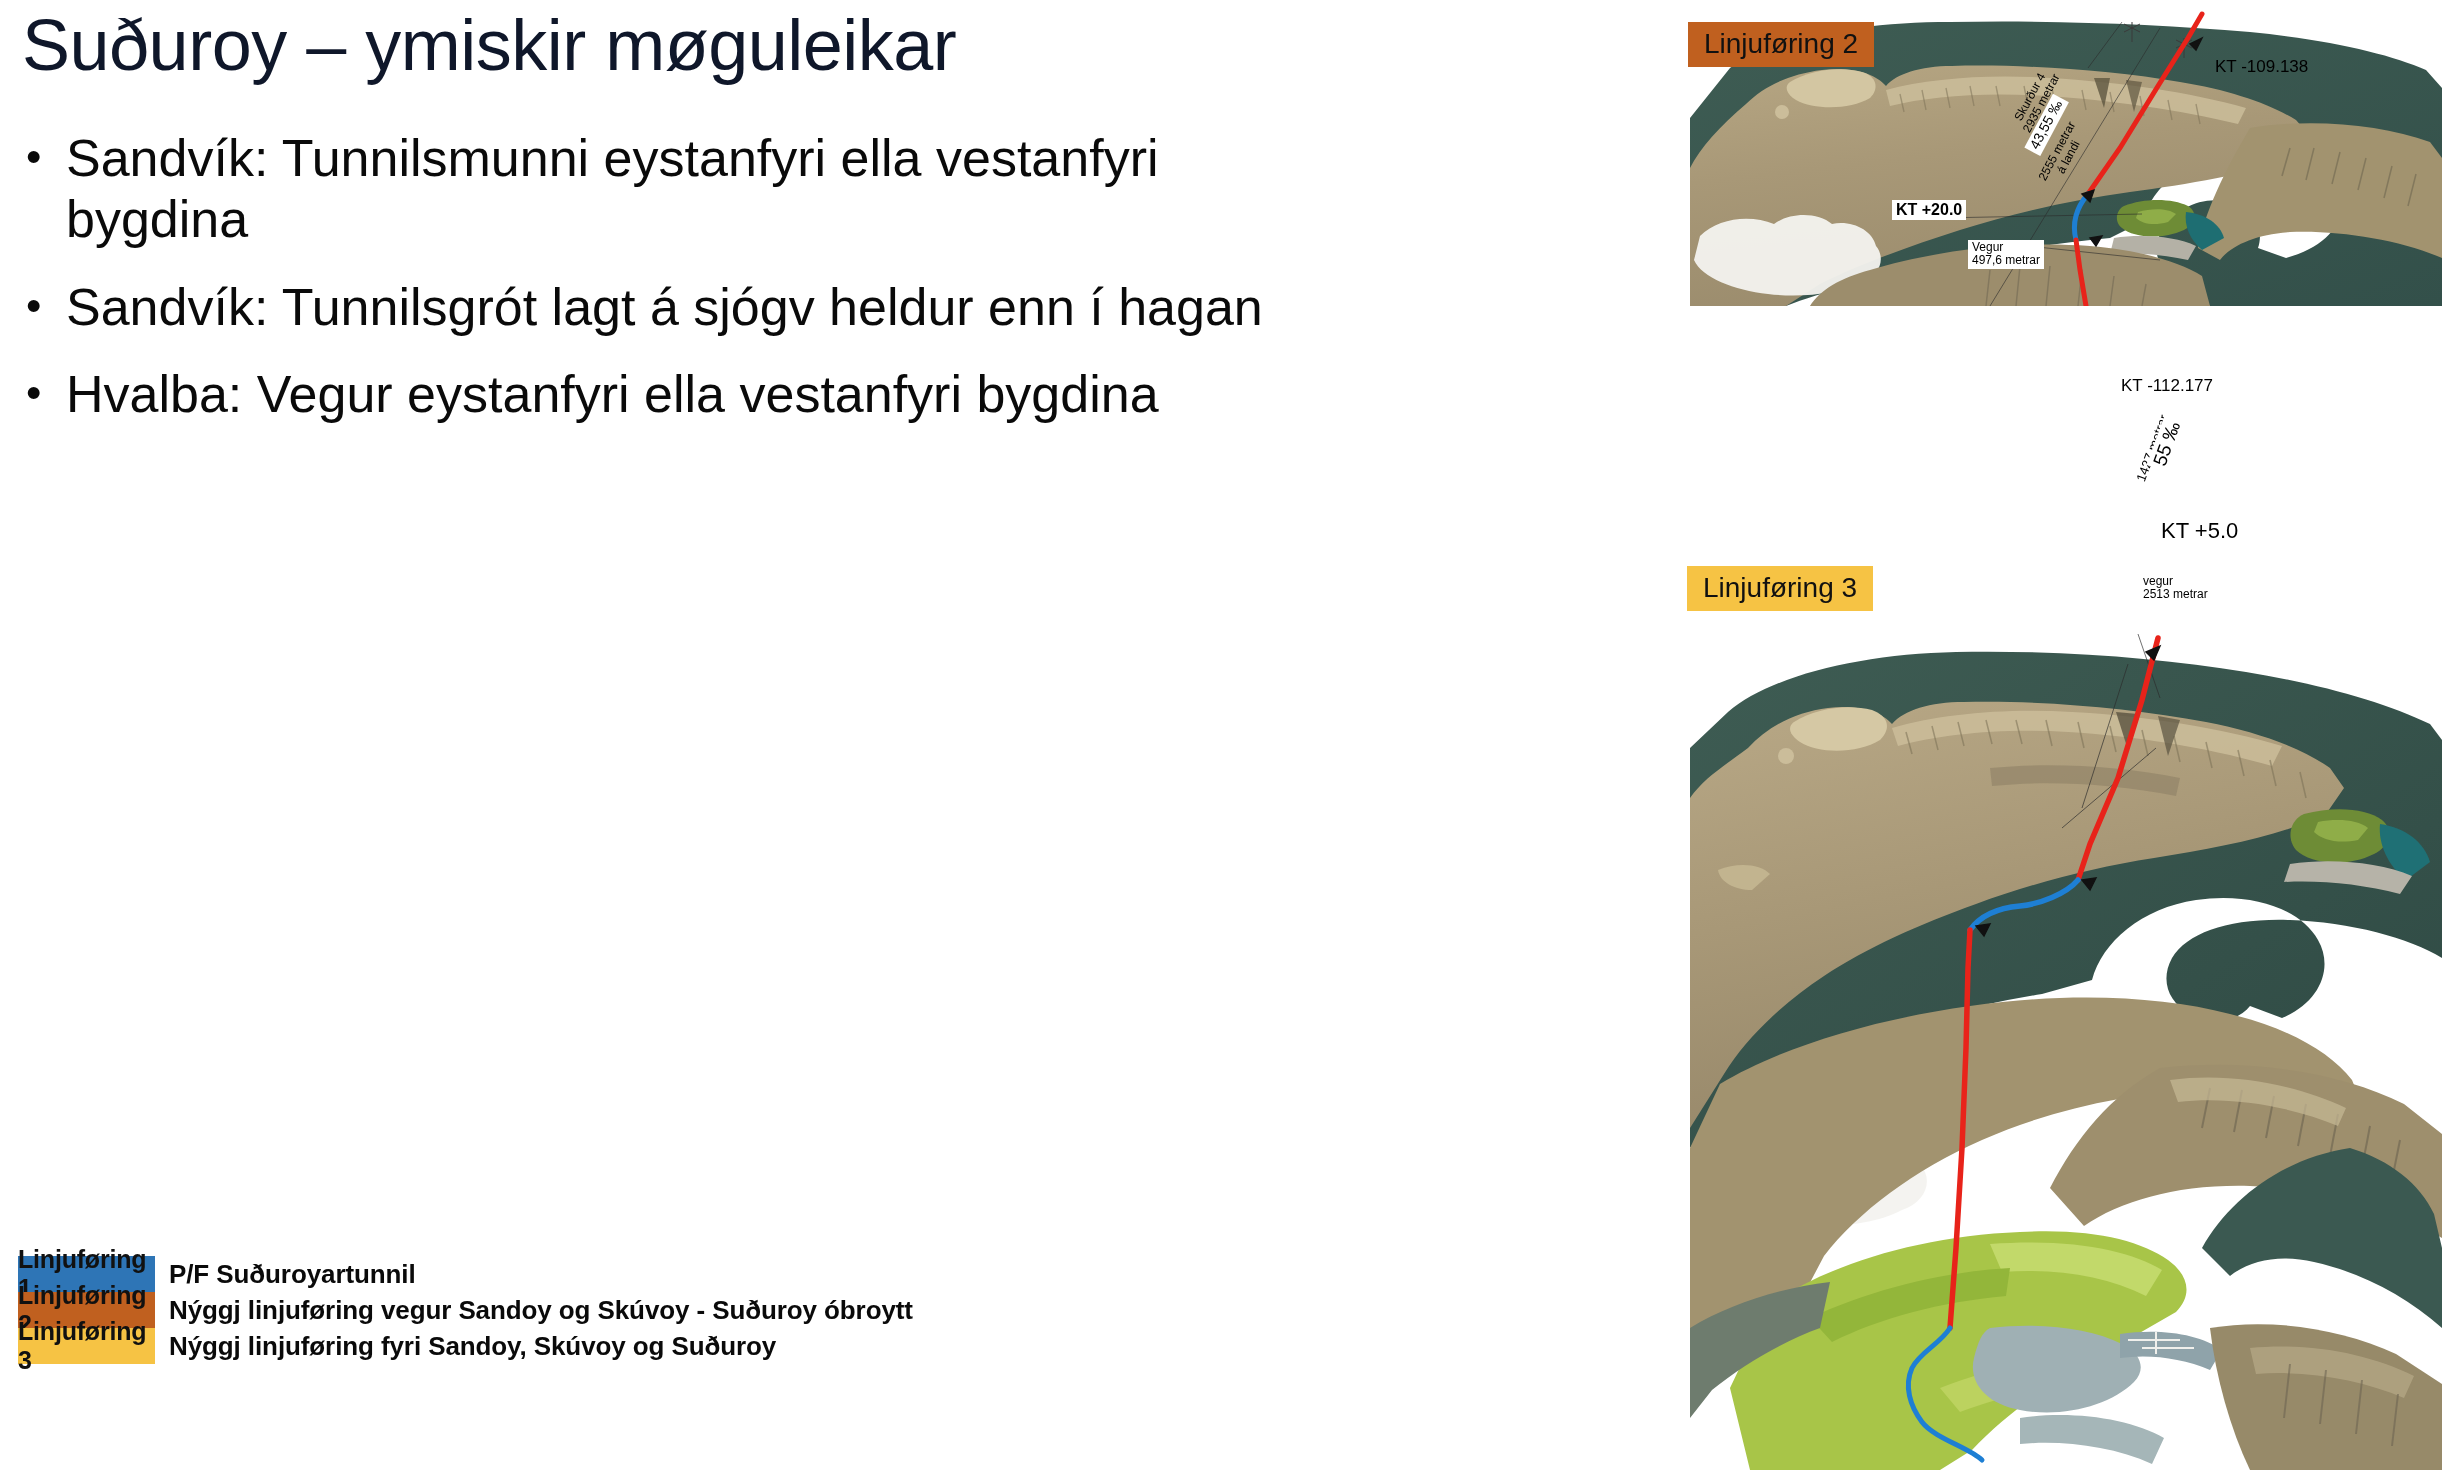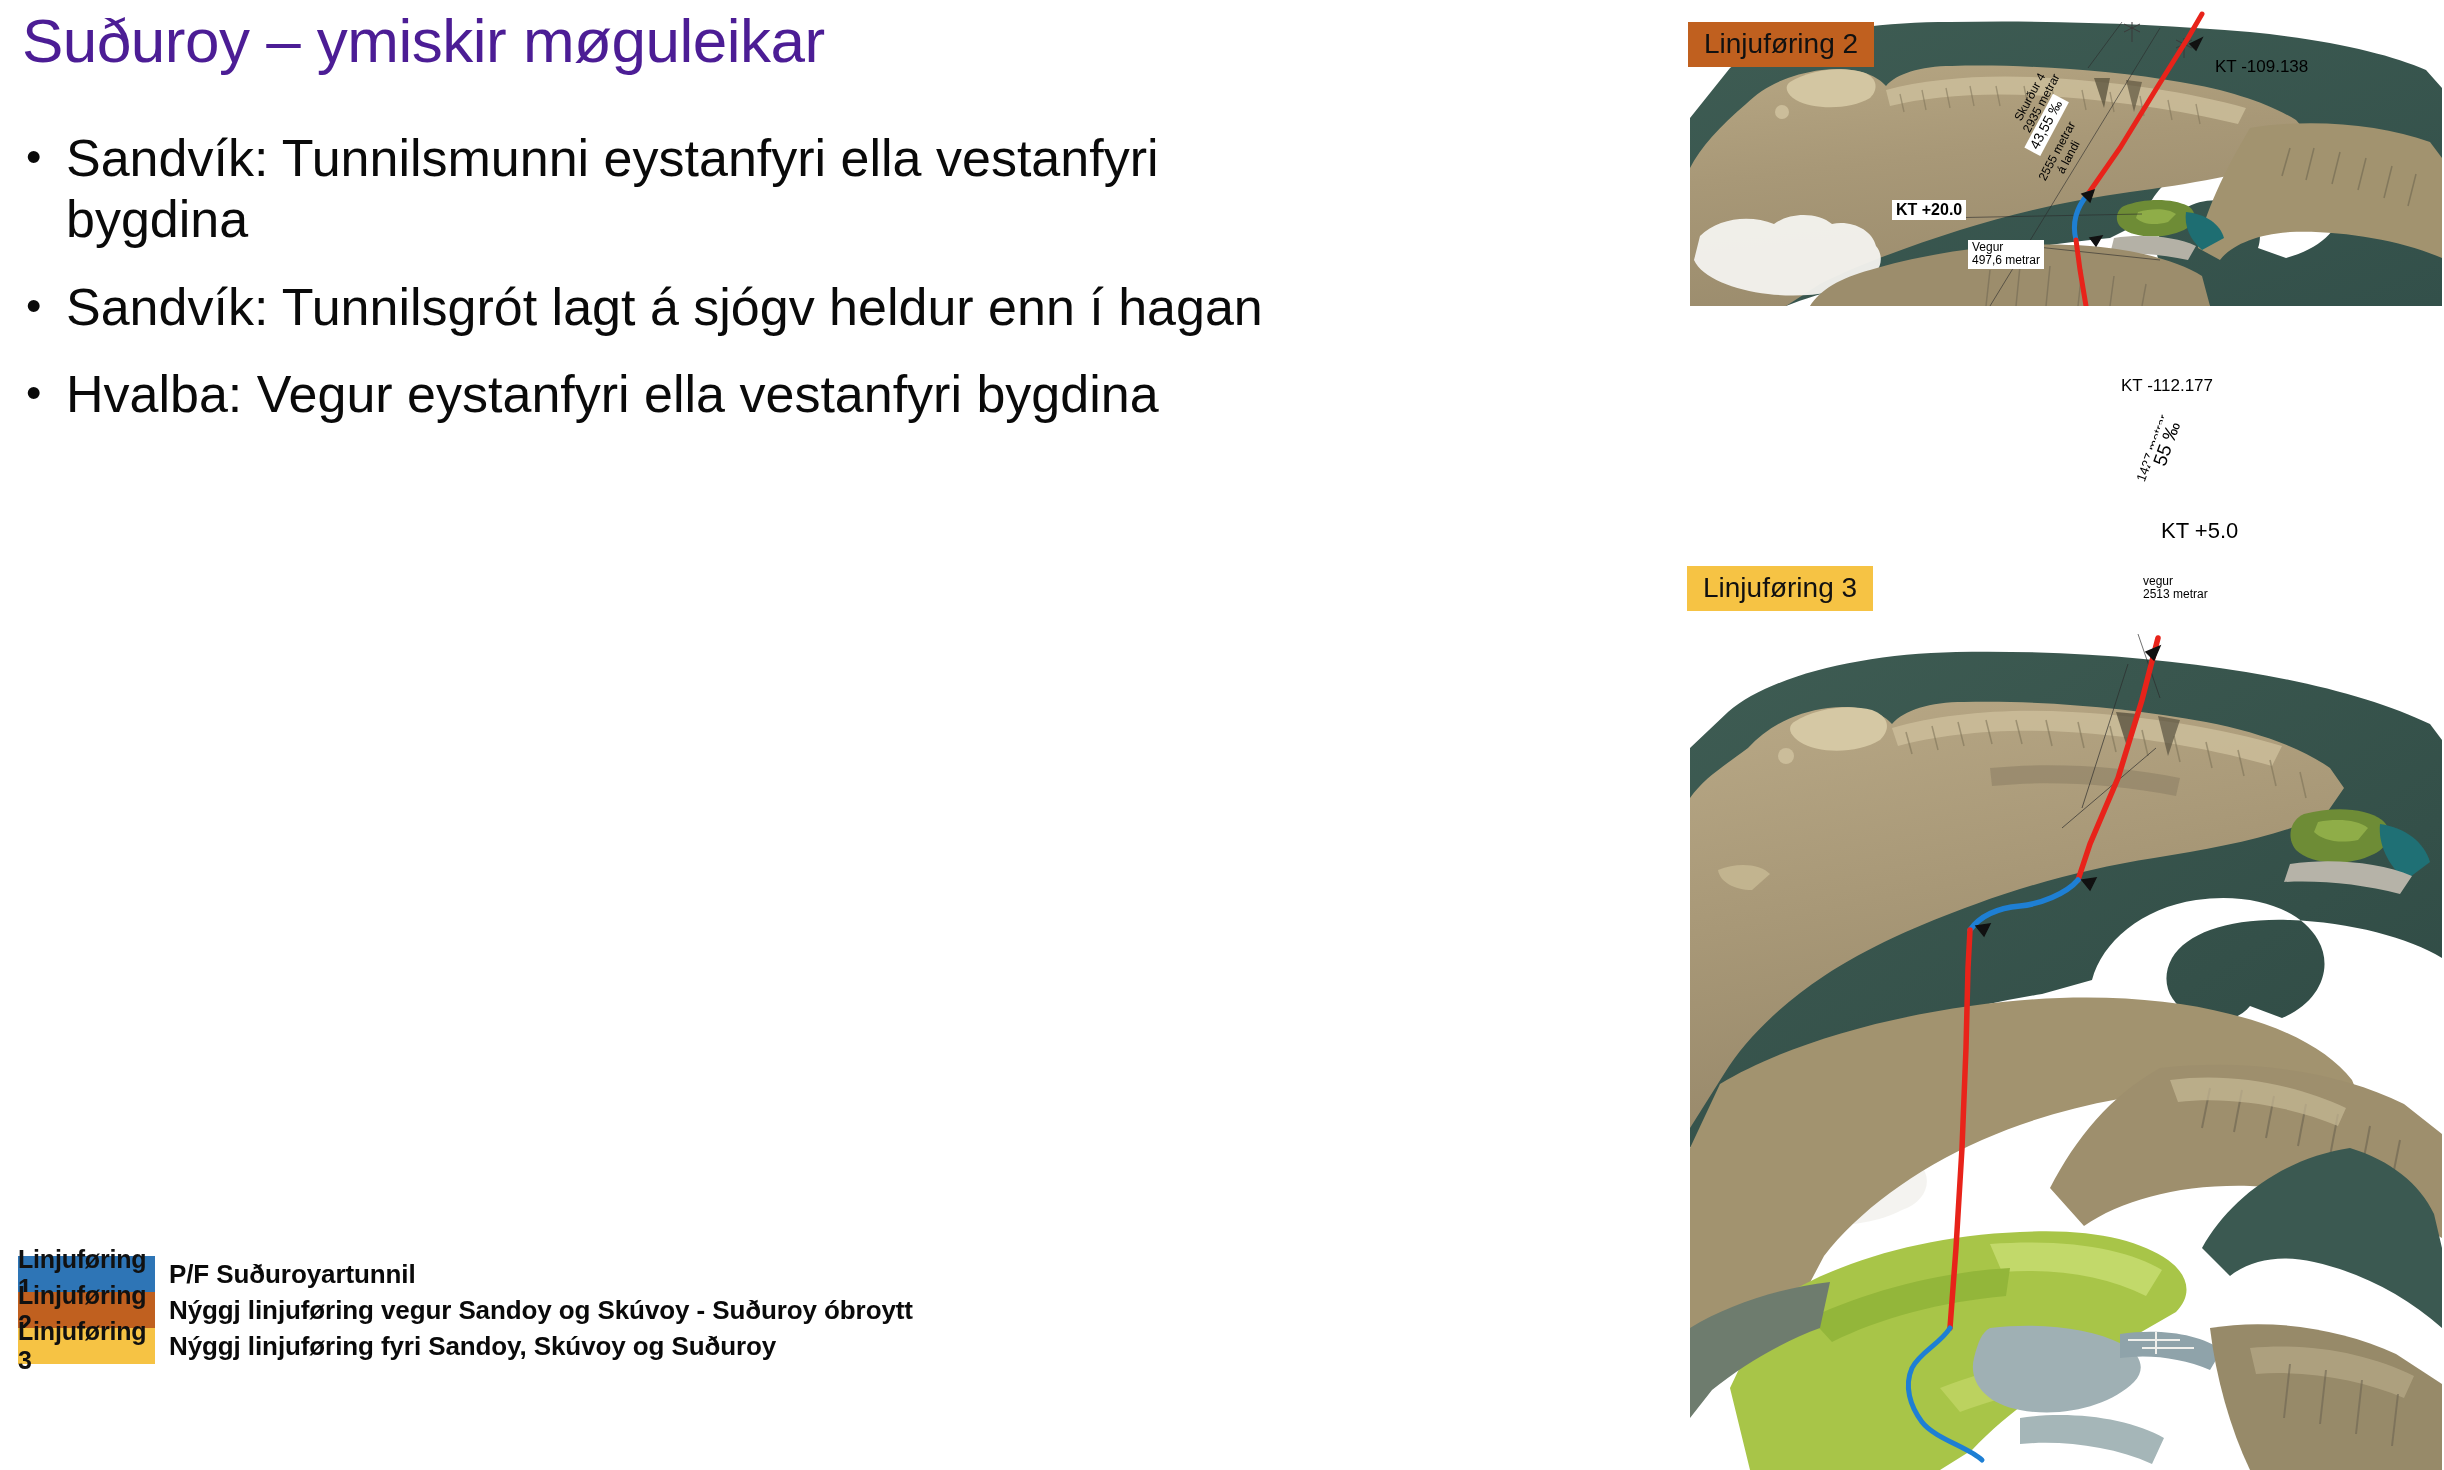--- a/index.html
+++ b/index.html
@@ -4,22 +4,22 @@
 <style>
   html,body{margin:0;padding:0;background:#ffffff;}
   body{
     width:2444px;height:1470px;position:relative;overflow:hidden;
     font-family:"Liberation Sans","DejaVu Sans",sans-serif;color:#000;
   }
 
   
   #slide-title{
     position:absolute;left:22px;top:8px;width:1560px;
-    font-size:62px;line-height:1.05;font-weight:300;
-    letter-spacing:-0.5px;color:#4c1d95;white-space:nowrap;
+    font-size:72px;line-height:1.05;font-weight:300;
+    letter-spacing:-0.5px;color:#0f172a;white-space:nowrap;
   }
   #bullet-list{
     position:absolute;left:20px;top:128px;width:1300px;
     list-style:none;margin:0;padding:0;
   }
   #bullet-list li{
     position:relative;padding-left:46px;margin:0 0 26px 0;
     font-size:52px;line-height:1.18;font-weight:400;color:#0a0a0a;
   }
   #bullet-list li .bullet-dot{

